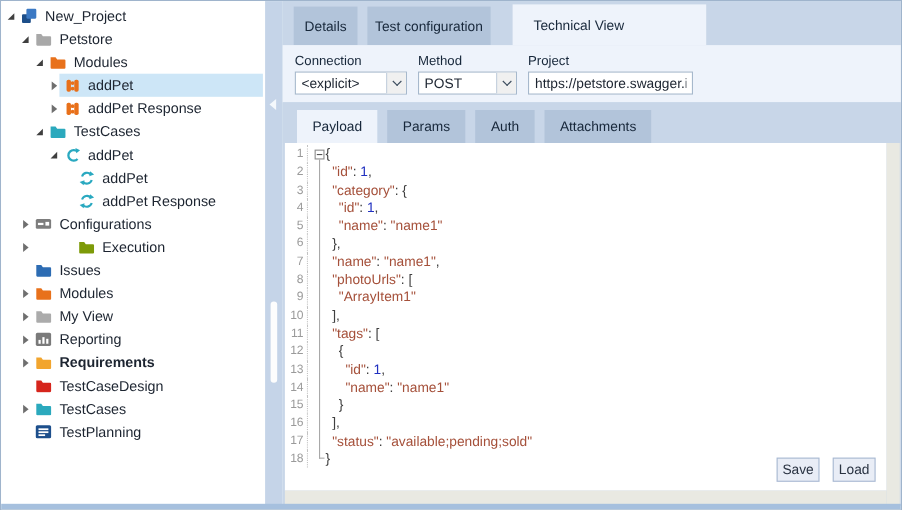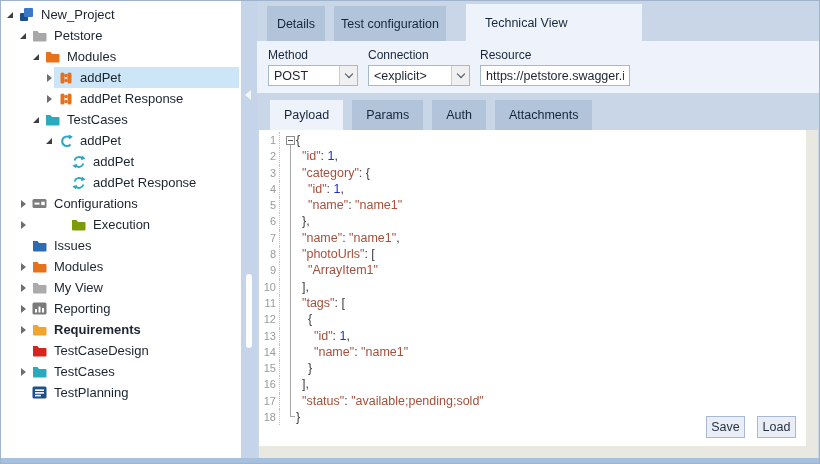--- a/index.html
+++ b/index.html
@@ -338,40 +338,40 @@
     <div class="split-thumb"></div>
   </div>
 
   <div class="right-panel">
     <div class="tabbar" id="tabbar">
         <div class="tab" style="width: 58px;">Details</div>
         <div class="tab" style="width: 112px;">Test configuration</div>
         <div class="tab active" style="width: 176px;">Technical View</div>
       </div>
     <div class="conn-panel" id="connpanel">
+        <div class="field" style="width: 102px;">
+          <div class="field-label">Connection</div>
+          <div class="fbox">
+            <span class="val">&lt;explicit&gt;</span>
+            <span class="chev-btn">
+              <span class="chev"></span>
+            </span>
+          </div>
+        </div>
         <div class="field" style="width: 90px;">
           <div class="field-label">Method</div>
           <div class="fbox">
             <span class="val">POST</span>
             <span class="chev-btn">
               <span class="chev"></span>
             </span>
           </div>
         </div>
-        <div class="field" style="width: 102px;">
-          <div class="field-label">Connection</div>
-          <div class="fbox">
-            <span class="val">&lt;explicit&gt;</span>
-            <span class="chev-btn">
-              <span class="chev"></span>
-            </span>
-          </div>
-        </div>
         <div class="field" style="width: 150px;">
-          <div class="field-label">Resource</div>
+          <div class="field-label">Project</div>
           <div class="fbox">
             <input type="text" value="https://petstore.swagger.io" style="">
           </div>
         </div>
       </div>
     <div class="subtabbar" id="subtabbar">
         <div class="subtab active">Payload</div>
         <div class="subtab">Params</div>
         <div class="subtab">Auth</div>
         <div class="subtab">Attachments</div>

